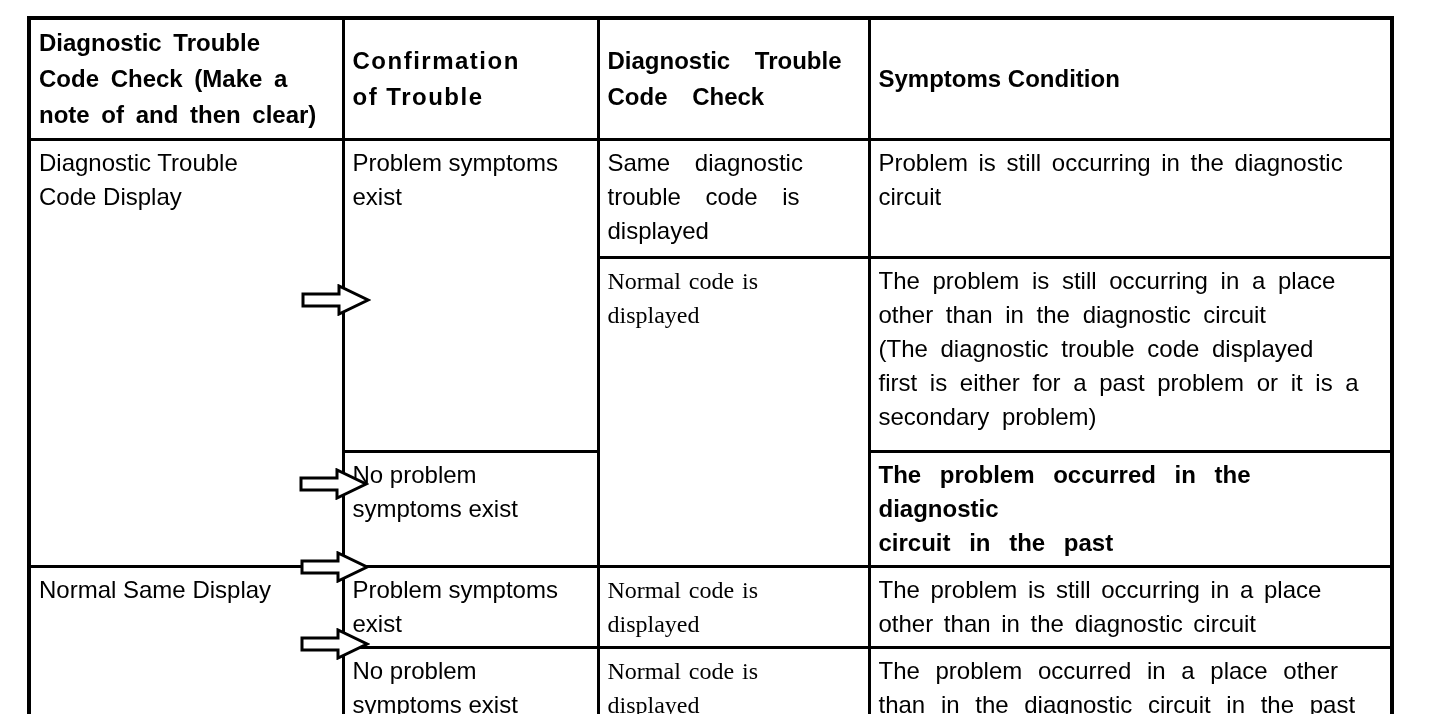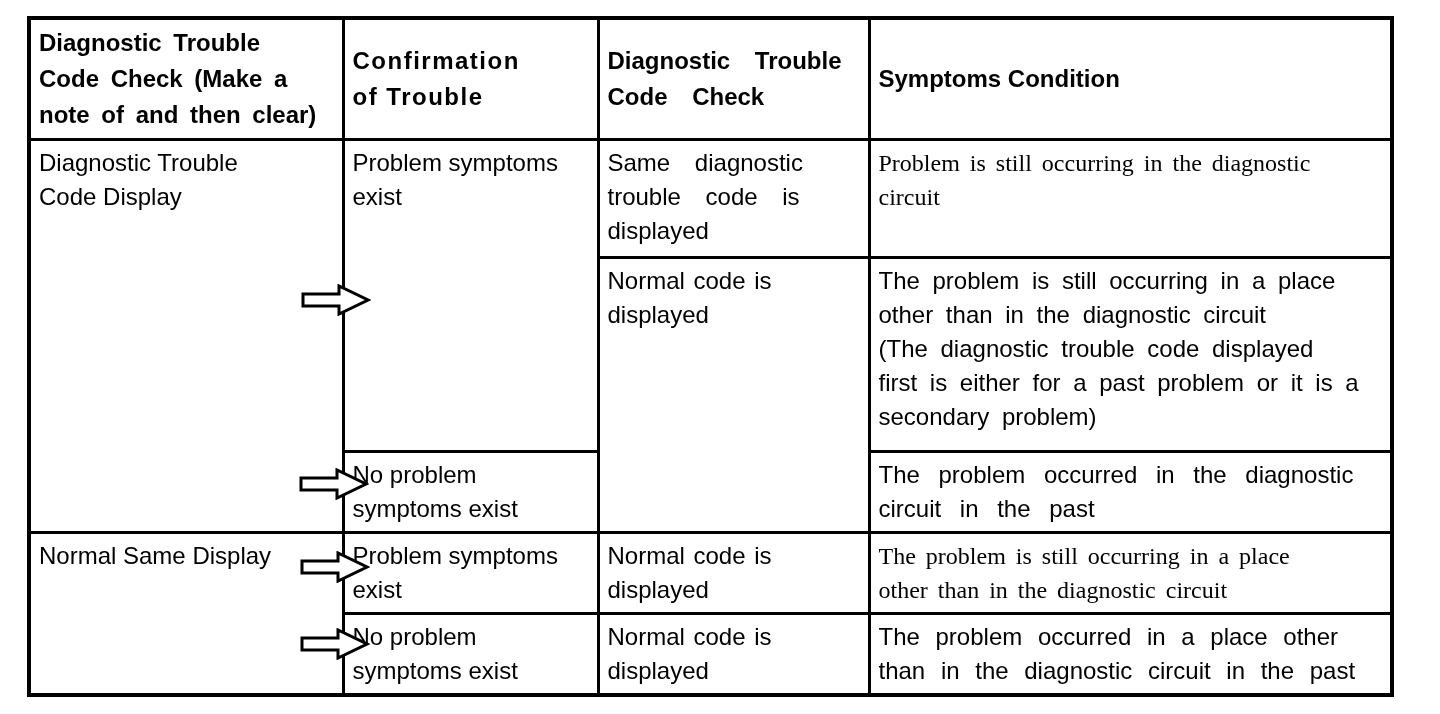--- a/index.html
+++ b/index.html
@@ -38,26 +38,26 @@
     overflow: hidden;
     color: #000000;
   }
   table.diag th {
     font-weight: bold;
     vertical-align: middle;
     line-height: 1.5;
   }
   th.center { text-align: center; }
   .ls { letter-spacing: 1.5px; }
-  .ws2  { word-spacing: 2px; }
-  .ws4  { word-spacing: 4px; font-family: Liberation Serif, serif; }
+  .ws2  { word-spacing: 2px; font-family: Liberation Serif, serif; }
+  .ws4  { word-spacing: 4px; }
   .ws5  { word-spacing: 5px; }
   .ws6  { word-spacing: 6px; }
   .ws9  { word-spacing: 9px; margin-left: 24px; }
-  .ws12 { word-spacing: 12px; }
+  .ws12 { word-spacing: 12px; font-weight: bold; }
   .ws18 { word-spacing: 18px; }
   
   tr.rh { height: 119px; }
   tr.r1 { height: 118px; }
   tr.r2 { height: 194px; }
   tr.r3 { height: 80px; }
   tr.r4 { height: 81px; }
   tr.r5 { height: 79px; }
   
   .arrow {

